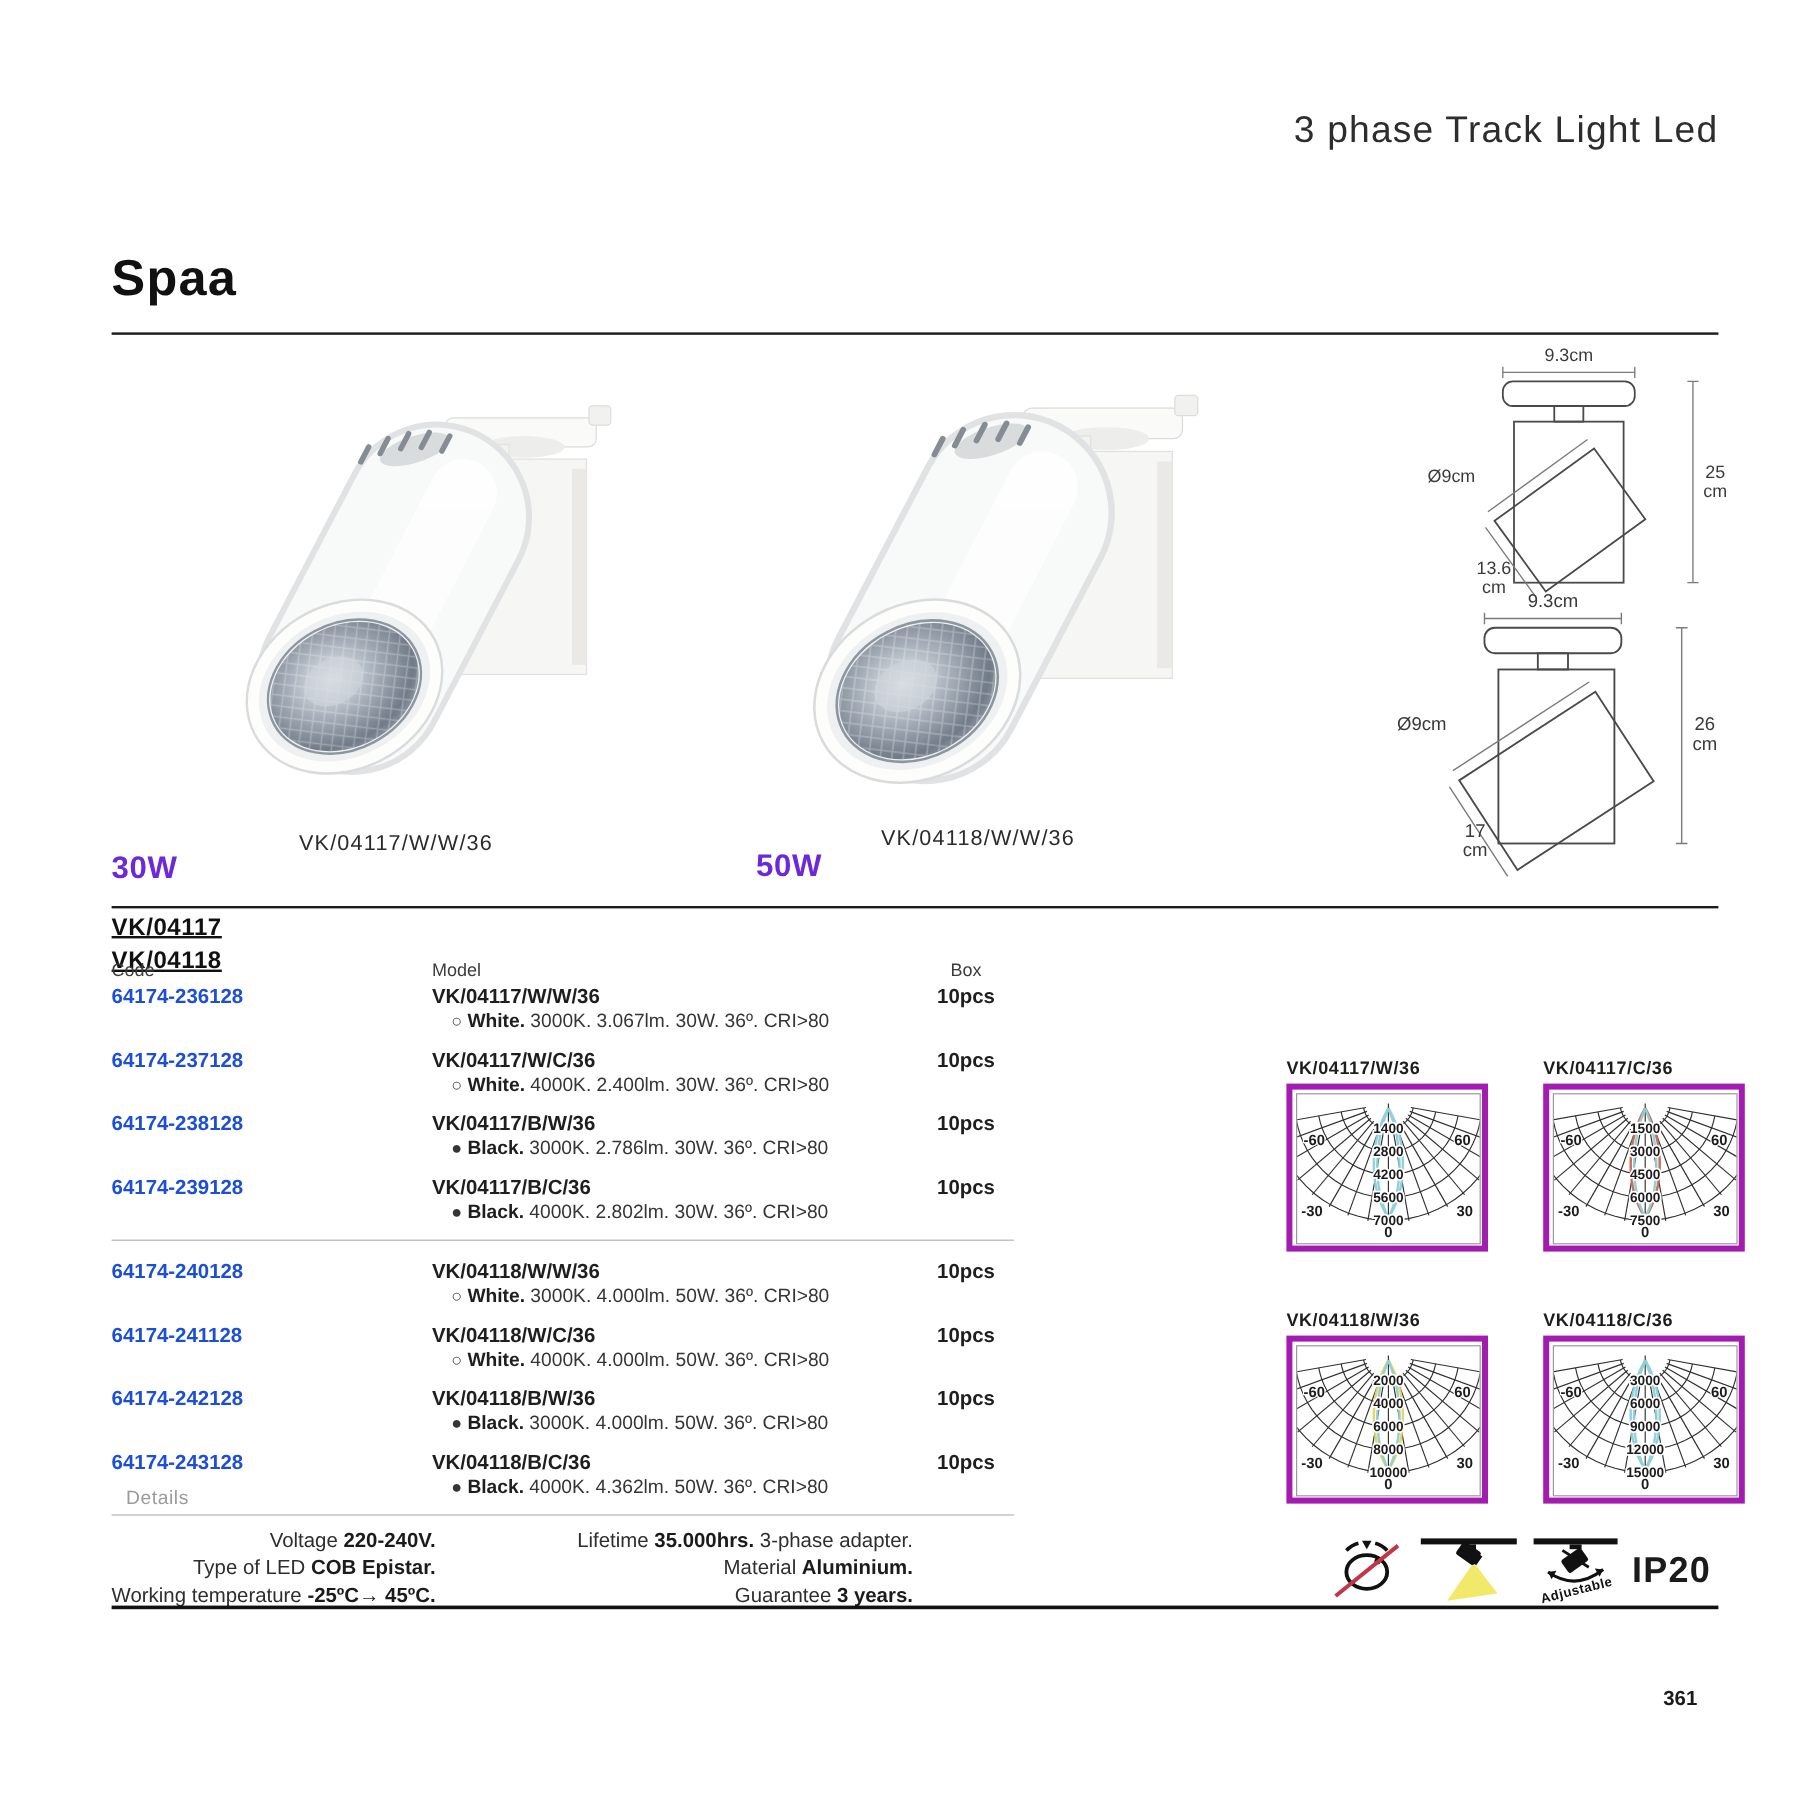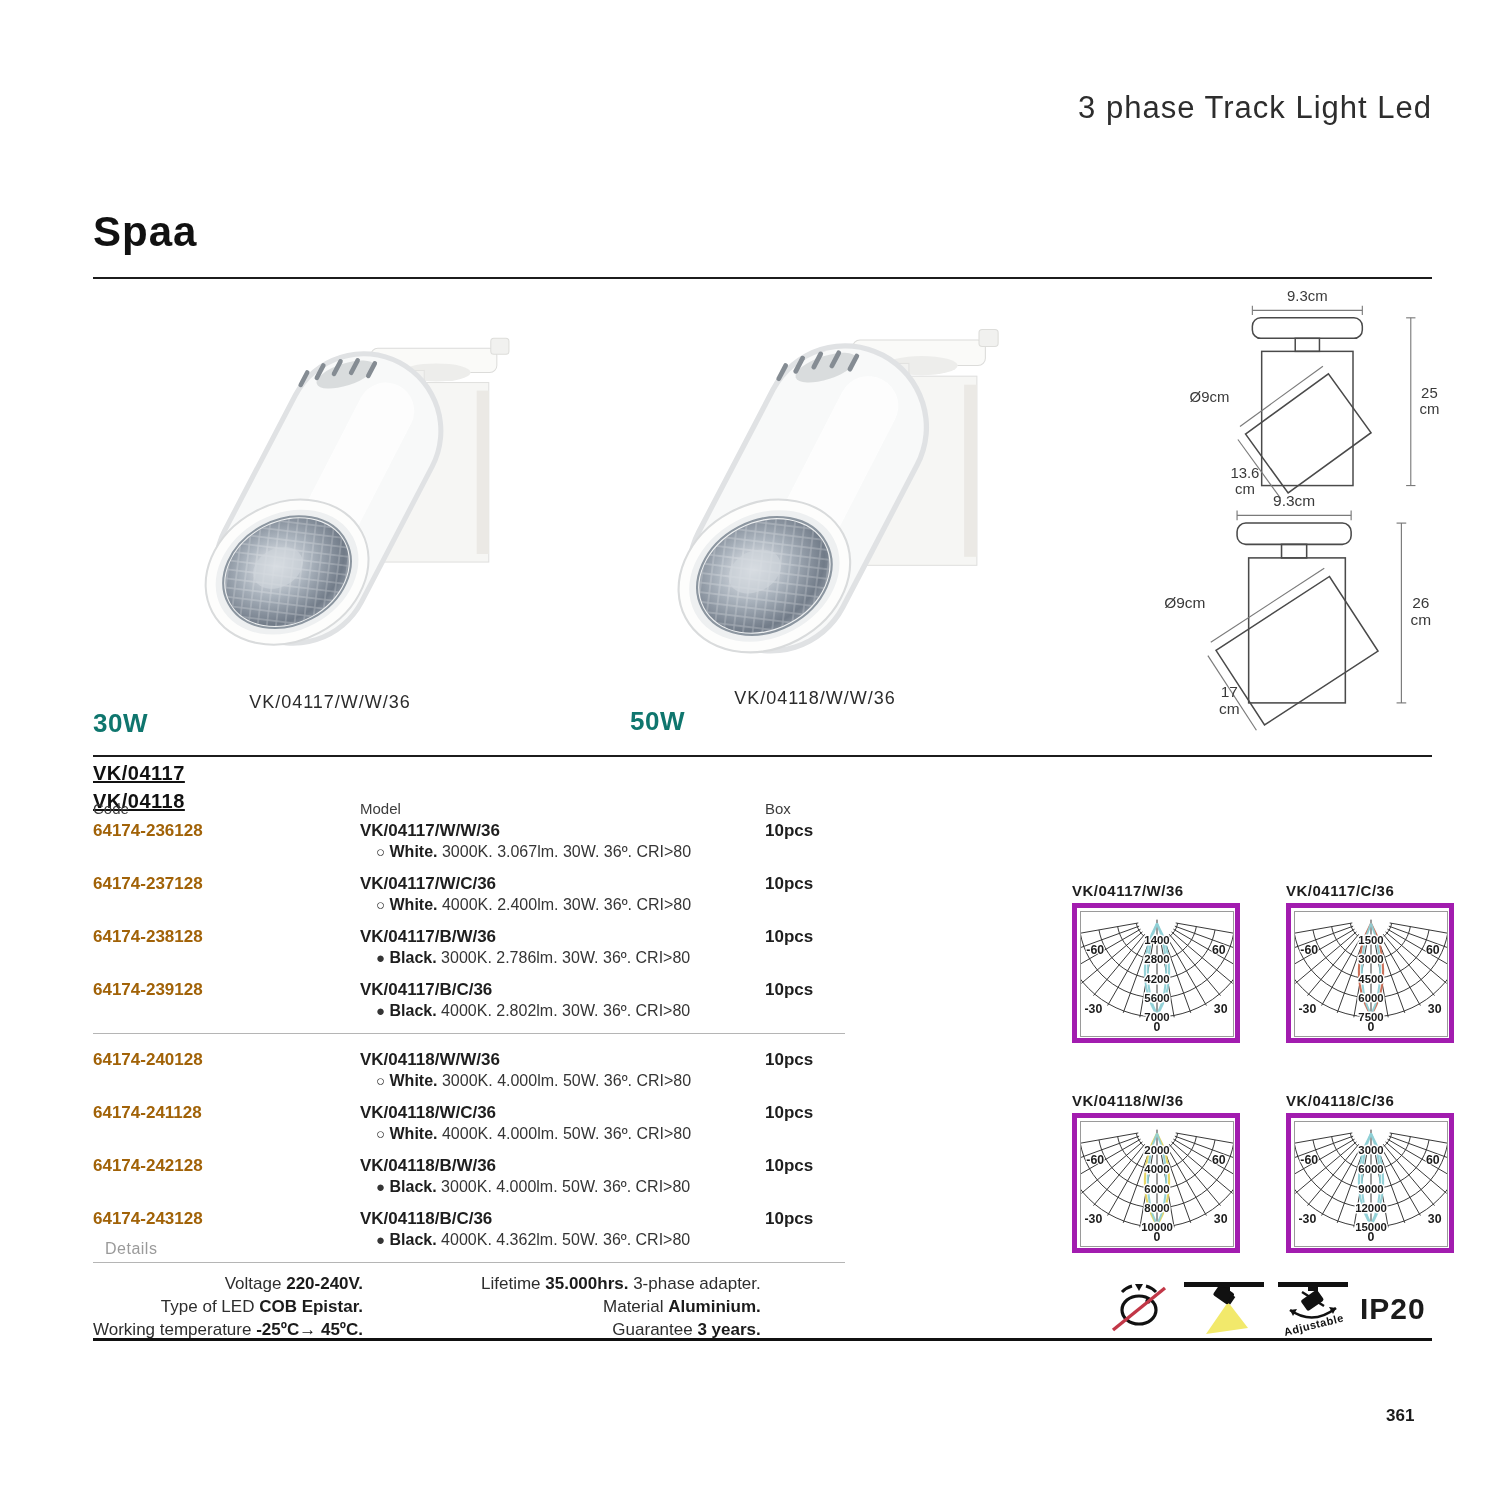--- a/index.html
+++ b/index.html
@@ -8,31 +8,31 @@
   .abs{position:absolute;}
 
   .header-title{right:68px;top:90px;font-size:31px;color:#2d2d2d;letter-spacing:1px;}
   .series-title{left:93px;top:208px;font-size:42px;font-weight:700;letter-spacing:1px;color:#111;}
   .rule{background:#1c1c1c;height:2px;}
   .rule1{left:93px;top:277px;width:1339px;}
   .rule2{left:93px;top:755px;width:1339px;}
   .rule-thick{left:93px;top:1338px;width:1339px;height:3px;background:#111;}
 
   .product-label{font-size:18px;letter-spacing:1px;color:#2b2b2b;text-align:center;width:300px;}
-  .wattage{font-size:26px;font-weight:700;color:#0f766e;letter-spacing:0.5px;}
+  .wattage{font-size:26px;font-weight:700;color:#6d28d9;letter-spacing:0.5px;}
 
   .model-link{font-size:20px;font-weight:700;color:#111;text-decoration:underline;letter-spacing:0.5px;cursor:pointer;}
 
   .spec-table{left:93px;top:800px;width:752px;}
   .trow{display:flex;align-items:flex-start;margin-bottom:13px;}
   .thead{margin-bottom:4px;}
   .thead .cell{font-size:15px;color:#3c3c3c;font-weight:400;}
-  .cell-code{width:267px;flex:none;font-size:17px;font-weight:700;color:#a16207;}
+  .cell-code{width:267px;flex:none;font-size:17px;font-weight:700;color:#1d4ed8;}
   .cell-model{flex:1;}
-  .cell-box{width:80px;flex:none;text-align:left;font-size:17px;color:#1e1e1e;font-weight:700;}
+  .cell-box{width:80px;flex:none;text-align:center;font-size:17px;color:#1e1e1e;font-weight:700;}
   .model-name{font-size:17px;font-weight:700;color:#1e1e1e;}
   .model-desc{font-size:16px;color:#353535;margin-top:2px;margin-left:16px;}
   .model-desc b{font-weight:700;color:#1e1e1e;}
   .model-desc .bullet{font-size:15px;}
   .tdivider{height:1px;background:#b5b5b5;margin:3px 0 16px 0;}
 
   .pchart-title{font-size:15px;font-weight:700;letter-spacing:0.5px;color:#1d1d1d;margin-bottom:4px;}
   .pchart-box{width:152px;height:124px;border:5px solid #a21caf;padding:3px;background:#fff;}
   .pchart-box svg{display:block;width:100%;height:100%;border:1px solid #9a9a9a;}
   .pchart text.lvl{font:700 12px "Liberation Sans",sans-serif;fill:#1c1c1c;paint-order:stroke;stroke:#ffffff;stroke-width:3px;}

